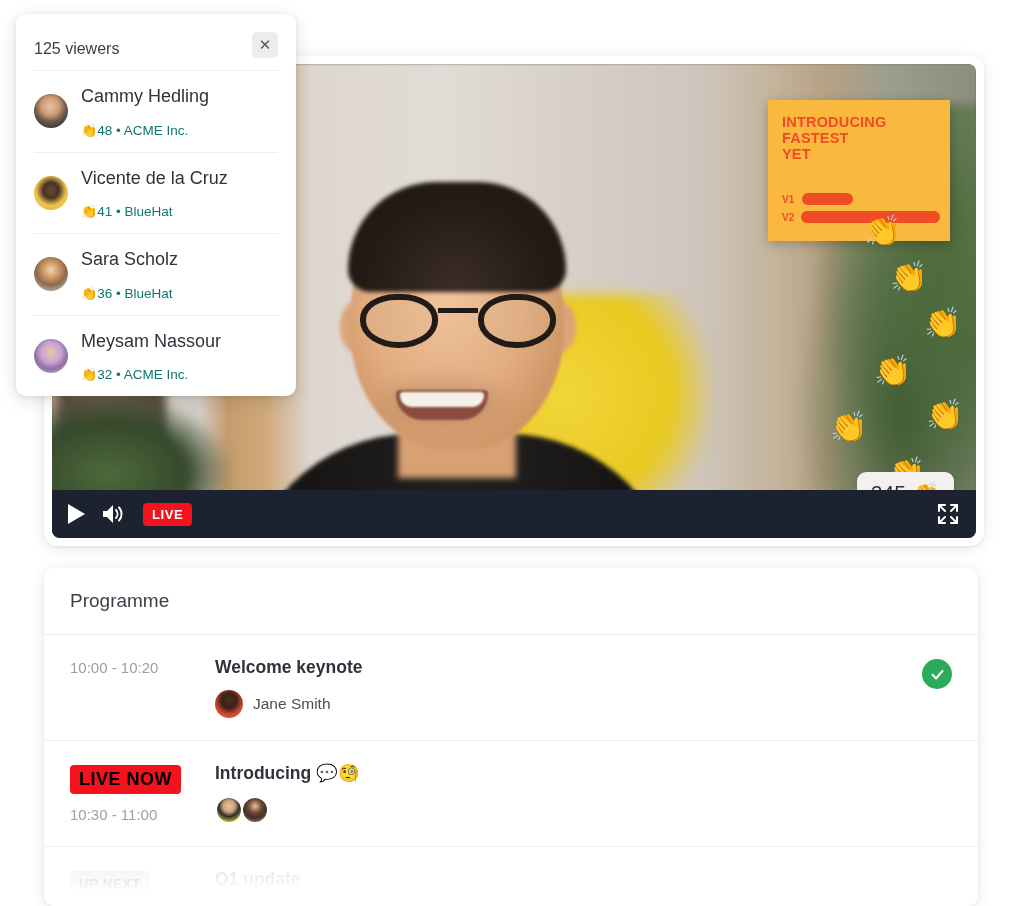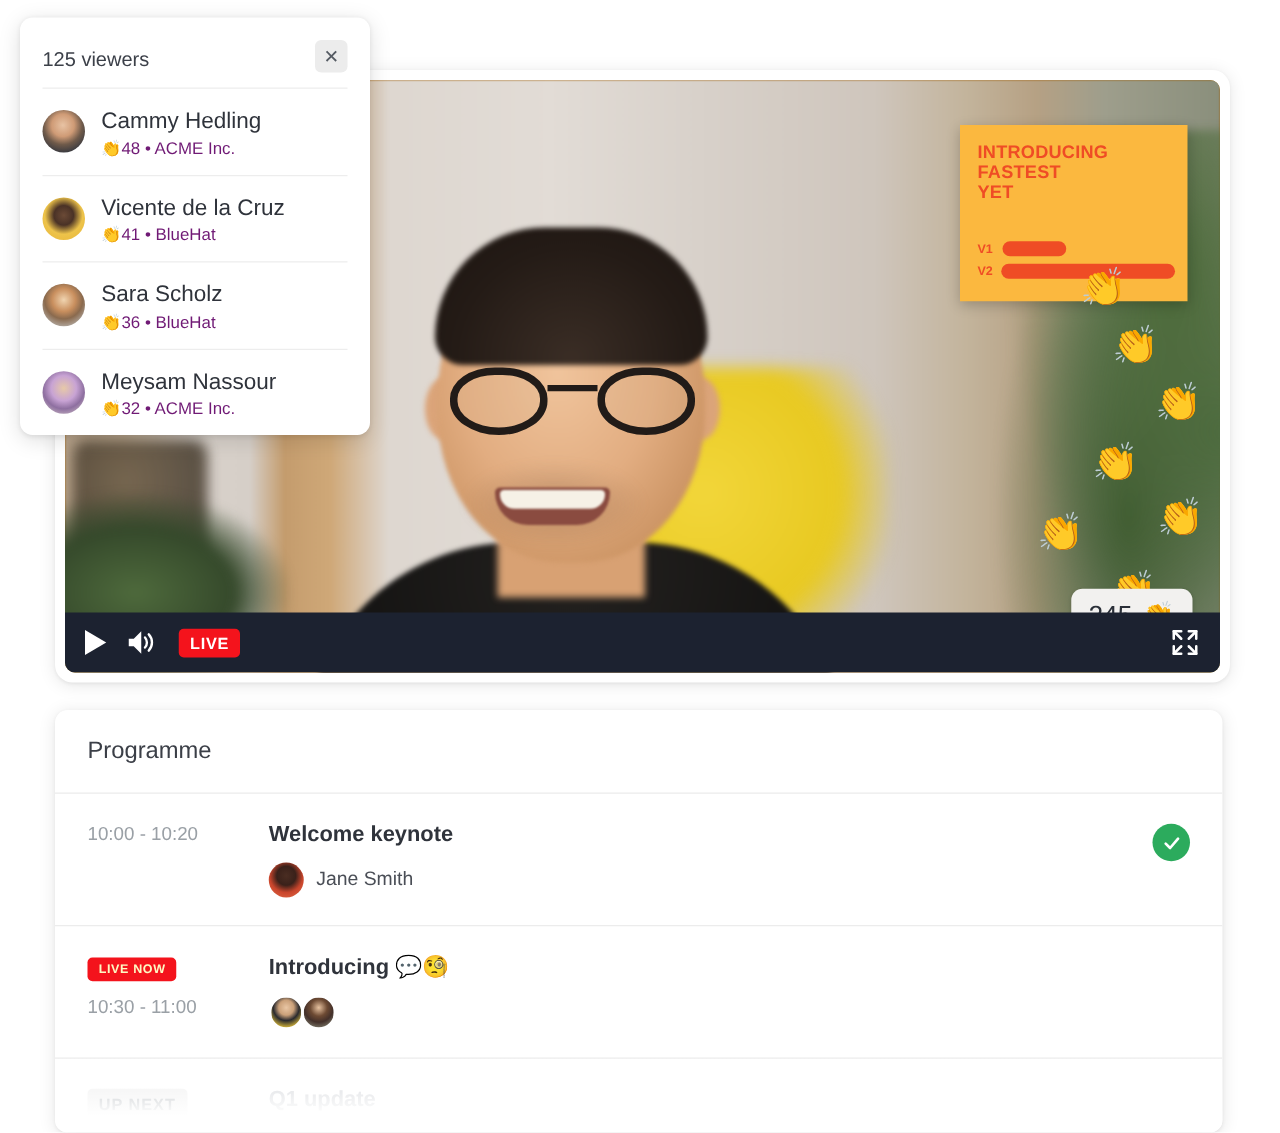--- a/index.html
+++ b/index.html
@@ -16,21 +16,21 @@
     position: absolute; left: 44px; top: 56px;
     width: 940px; height: 490px;
     background: #ffffff;
     border-radius: 14px;
     box-shadow: 0 2px 14px rgba(0,0,0,0.10), 0 1px 3px rgba(0,0,0,0.06);
     padding: 8px 8px 0 8px;
   }
   .video-inner {
     position: relative; width: 100%; height: 474px;
     border-radius: 8px; overflow: hidden;
-    background: #a16207;
+    background: #737373;
   }
 
   
   .scene { position: absolute; inset: 0; }
   .scene .wall {
     position: absolute; inset: 0;
     background:
       linear-gradient(90deg,
         #b9a48c 0%, #c8b49a 5%, #d9d2cb 11%,
         #d6cfc8 16%, #c49c6d 19%, #cfa878 23%,
@@ -197,21 +197,21 @@
   .viewer:first-of-type { border-top: none; padding-top: 4px; }
   .av {
     width: 34px; height: 34px; border-radius: 50%; flex: 0 0 34px;
     background-size: cover; filter: blur(.3px);
   }
   .av.a1 { background: radial-gradient(circle at 48% 36%, #e8c3a4 0%, #cf9b76 32%, #6f5a4a 55%, #3b3b40 78%, #d9d2c8 100%); }
   .av.a2 { background: radial-gradient(circle at 50% 42%, #6b4a36 0%, #4a3226 30%, #edc34a 58%, #e9b638 100%); }
   .av.a3 { background: radial-gradient(circle at 50% 38%, #f0d4b0 0%, #c98f5e 34%, #8a6a4e 56%, #cfd8de 100%); }
   .av.a4 { background: radial-gradient(circle at 50% 40%, #e7c9a8 0%, #c8a3d4 38%, #8e6fa0 62%, #dcd3cd 100%); }
   .v-name { font-size: 18px; color: #2f333b; line-height: 1.25; }
-  .v-meta { font-size: 13.5px; color: #701a75; margin-top: 3px; }
+  .v-meta { font-size: 13.5px; color: #0f766e; margin-top: 15px; }
   .v-meta .em { font-size: 13px; }
 
   
   .programme {
     position: absolute; left: 44px; top: 568px;
     width: 934px; height: 338px;
     background: #fff; border-radius: 10px;
     box-shadow: 0 2px 14px rgba(0,0,0,.10), 0 1px 3px rgba(0,0,0,.06);
     overflow: hidden;
   }
@@ -229,22 +229,22 @@
   .prog-title.muted { color: #c9ccd1; font-weight: bold; }
   .prog-speaker { display: flex; align-items: center; gap: 10px; margin-top: 12px; }
   .sp-av {
     width: 28px; height: 28px; border-radius: 50%; flex: 0 0 28px; filter: blur(.3px);
   }
   .sp-av.s1 { background: radial-gradient(circle at 50% 38%, #4a2d22 0%, #3a211a 34%, #c9452c 60%, #e4704a 100%); }
   .sp-av.s2 { background: radial-gradient(circle at 50% 34%, #e9c6a4 0%, #caa079 30%, #2a2a2e 52%, #edc93a 85%); border: 2px solid #fff; }
   .sp-av.s3 { background: radial-gradient(circle at 50% 34%, #e7c2a0 0%, #6d4a33 34%, #43302a 58%, #9aa08c 100%); border: 2px solid #fff; margin-left: -12px; }
   .sp-name { font-size: 15.5px; color: #4a4e56; }
   .badge-live {
-    display: inline-block; background: #f4131c; color: #fef9c3; font-weight: 800;
-    font-size: 10px; letter-spacing: .5px; padding: 4px 9px; border-radius: 4px;
+    display: inline-block; background: #f4131c; color: #000000; font-weight: 800;
+    font-size: 18px; letter-spacing: .5px; padding: 4px 9px; border-radius: 4px;
   }
   .badge-next {
     display: inline-block; background: #ececec; color: #9aa0a6; font-weight: 800;
     font-size: 13px; letter-spacing: .8px; padding: 5px 9px; border-radius: 4px;
   }
   .prog-time.below { margin-top: 12px; }
   .check {
     position: absolute; right: 26px; top: 24px;
     width: 30px; height: 30px; border-radius: 50%; background: #2cab5d;
     display: flex; align-items: center; justify-content: center;

